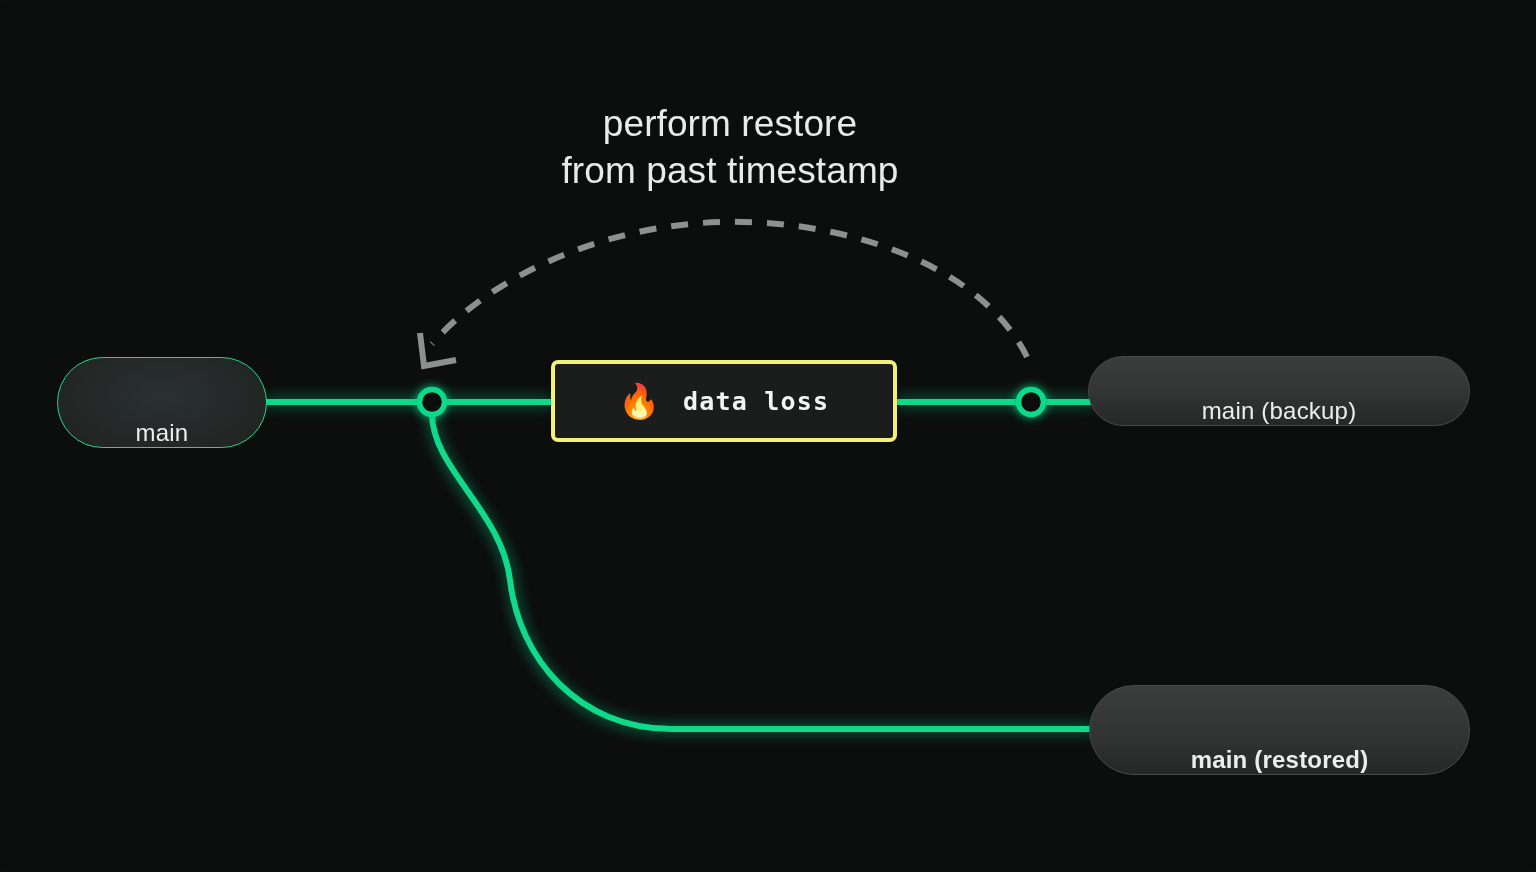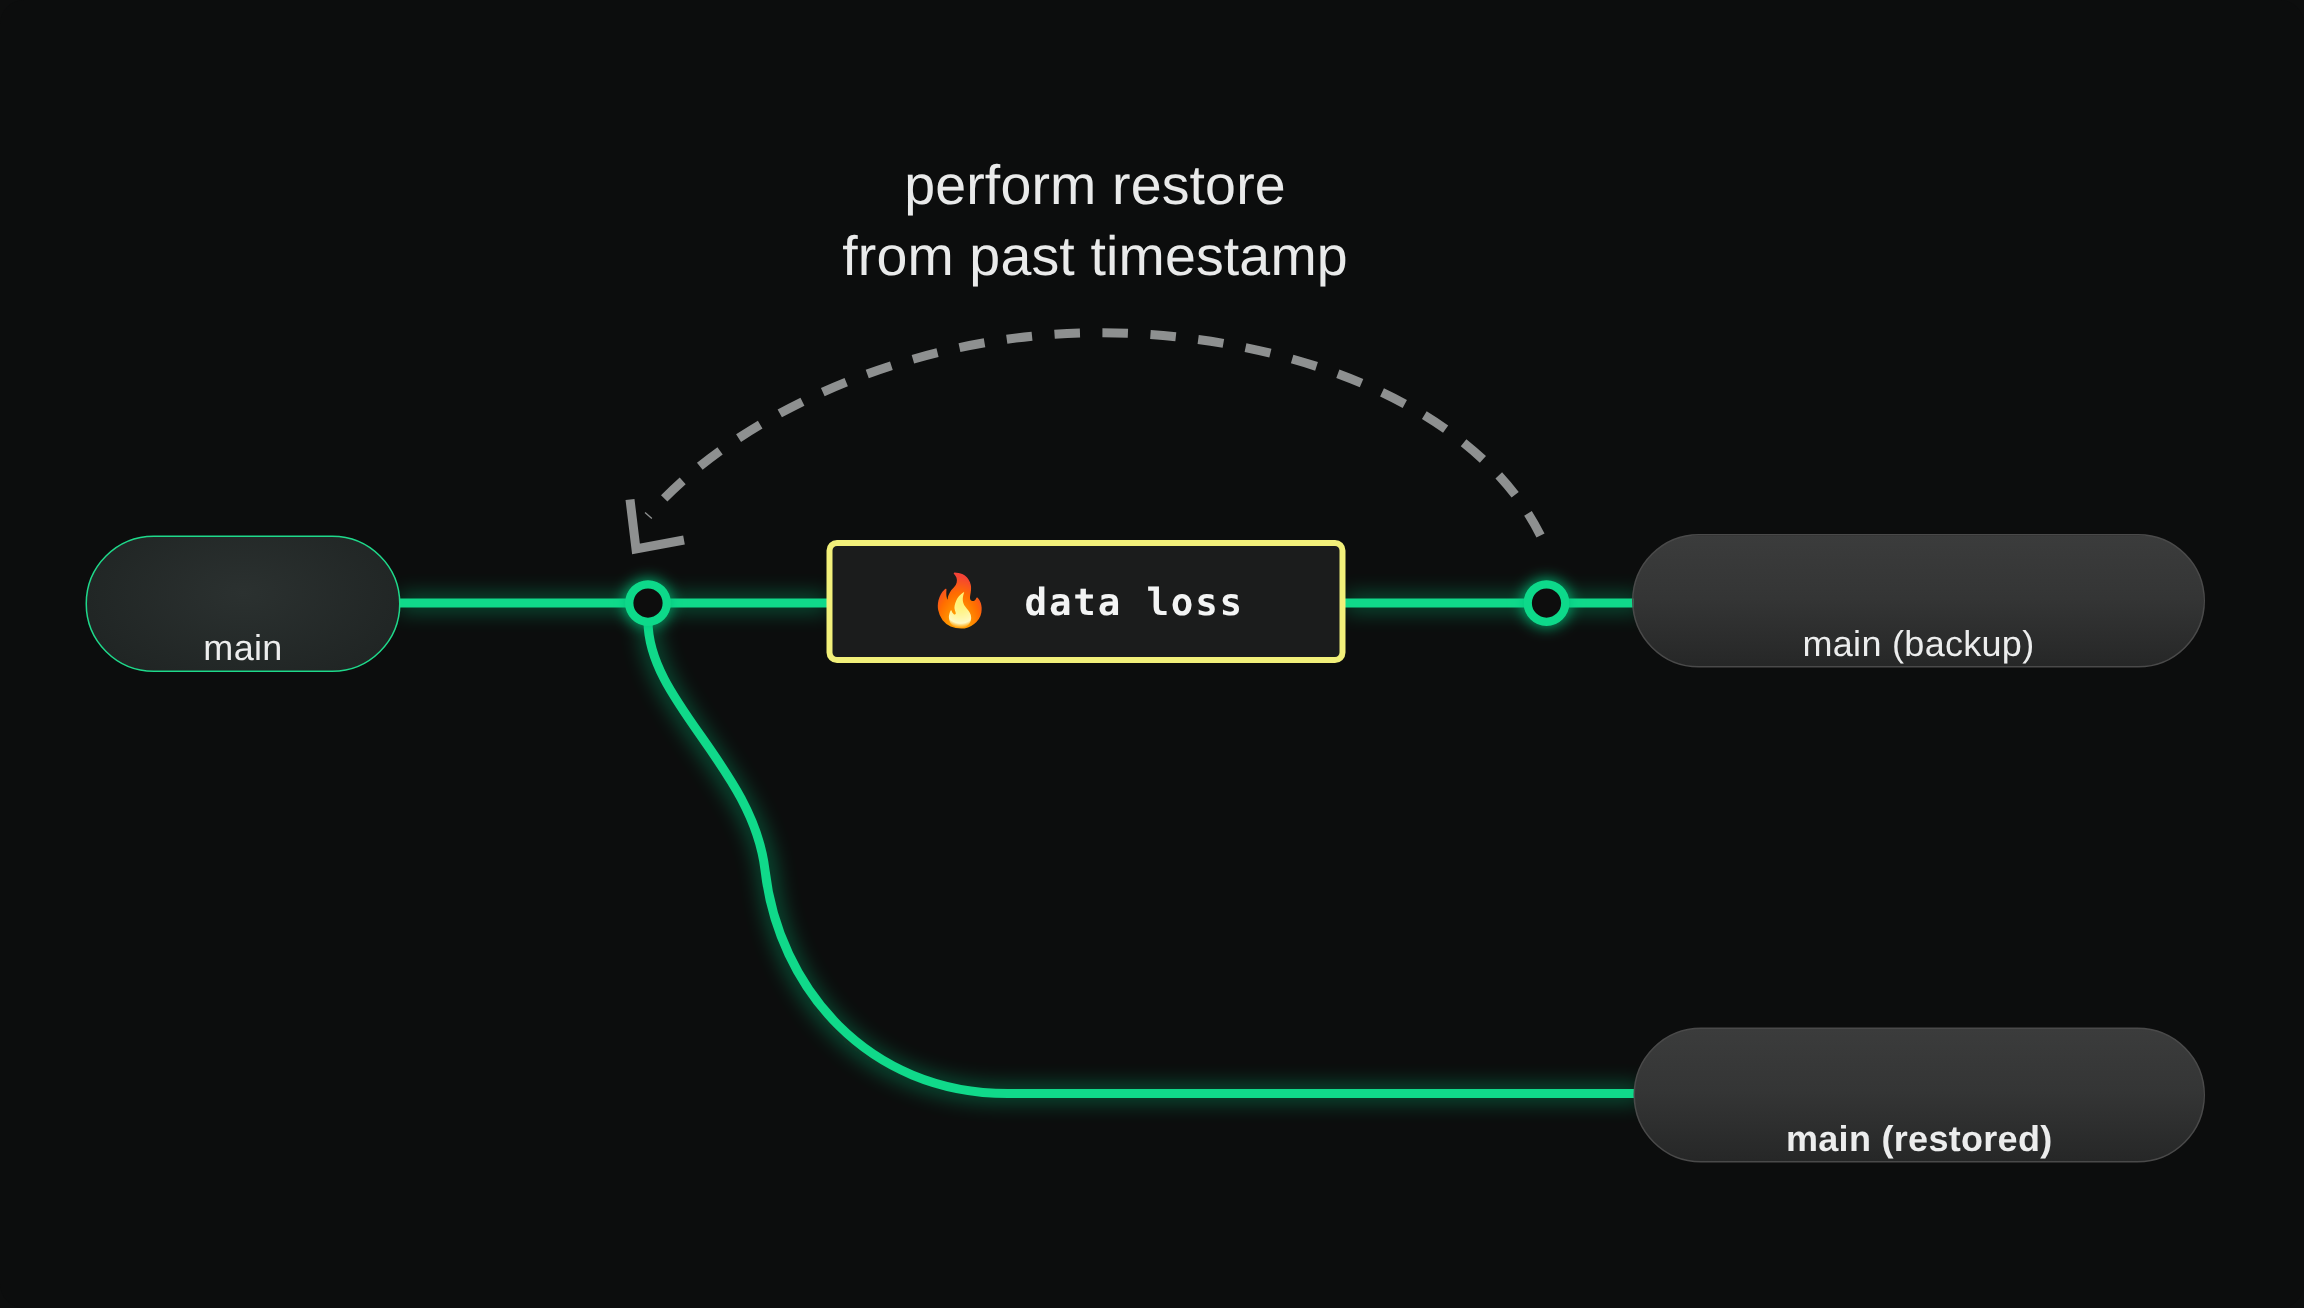--- a/index.html
+++ b/index.html
@@ -81,21 +81,21 @@
     z-index: -1;
   }
   .node-grey {
     border: 1.4px solid #4a4a4a;
     background: linear-gradient(180deg, #3b3c3c 0%, #343535 48%, #262727 100%);
   }
   .node-backup {
     left: 1088px;
     top: 356px;
     width: 382px;
-    height: 89px;
+    height: 70px;
   }
   .node-restored {
     left: 1089px;
     top: 685px;
     width: 381px;
     height: 90px;
     font-weight: bold;
   }
   .edge-glow {
     position: absolute;

